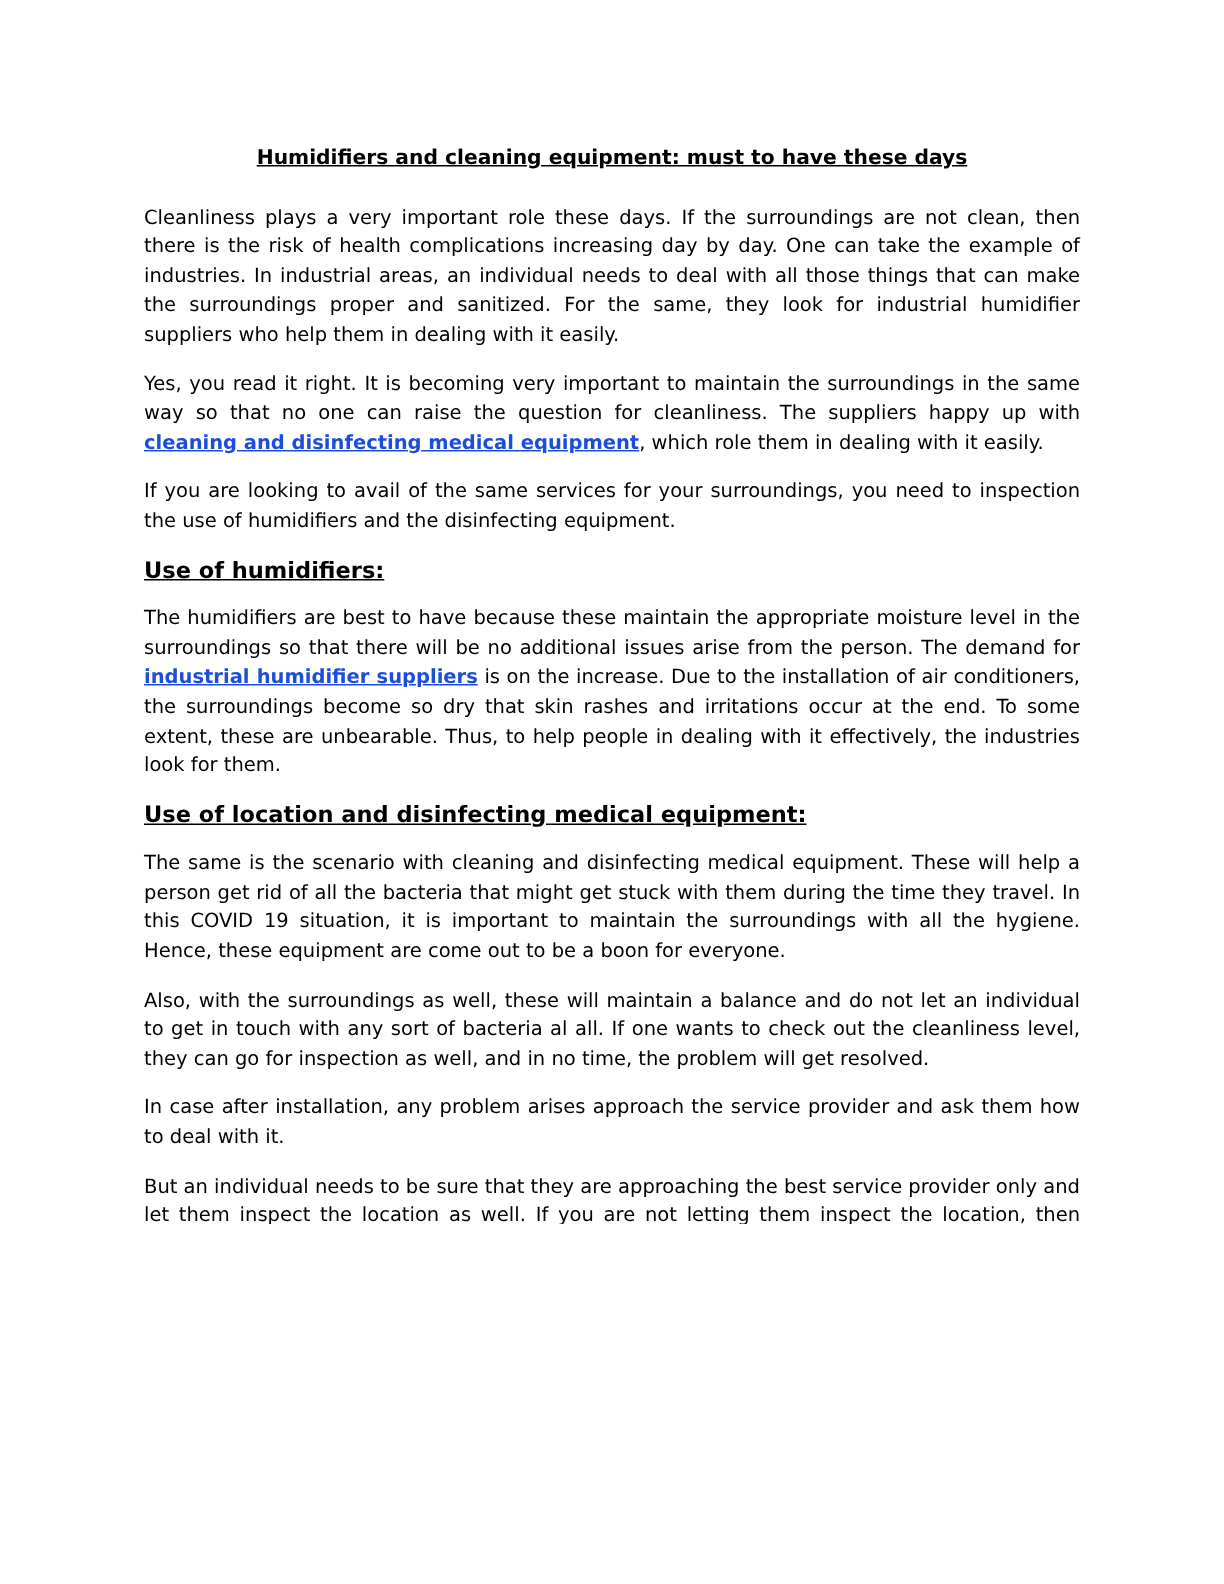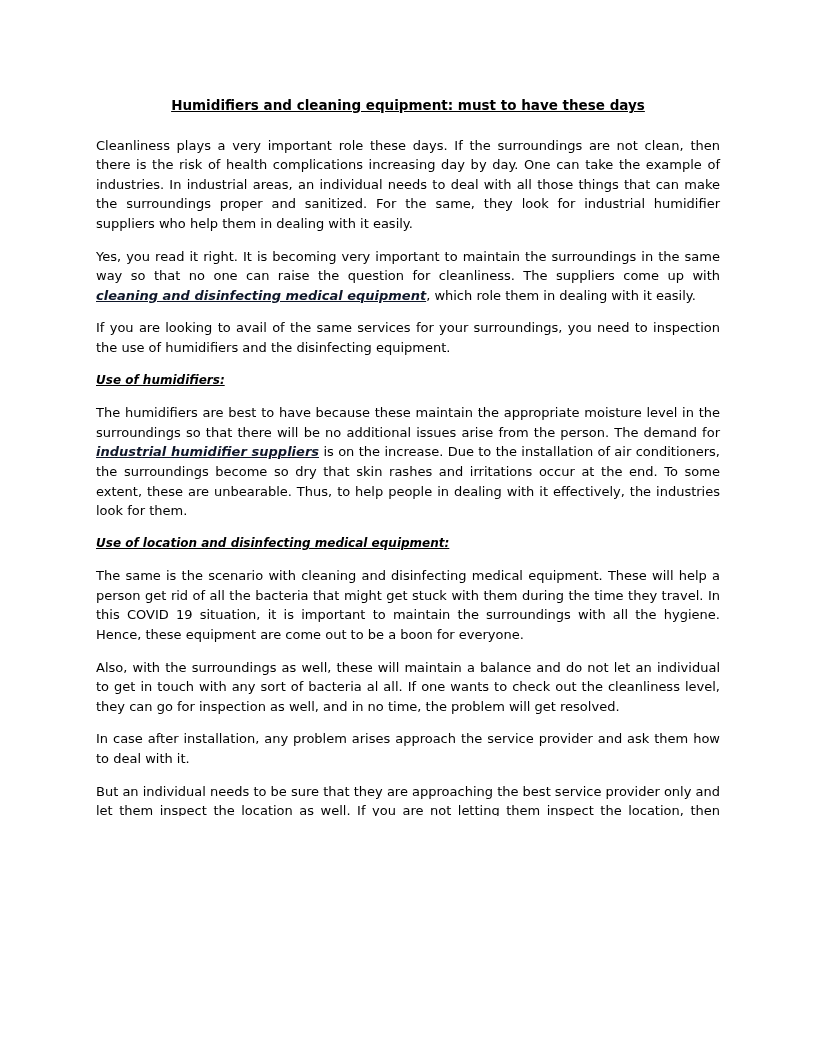--- a/index.html
+++ b/index.html
@@ -24,47 +24,45 @@
     font-weight: bold;
     text-decoration: underline;
     font-size: 13.5px;
     margin: 0 0 20px 0;
   }
   p.body-para {
     text-align: justify;
     margin: 0 0 13px 0;
   }
   h2.section-heading {
-    font-size: 12px;
+    font-size: 15px;
     font-weight: bold;
     text-decoration: underline;
     margin: 0 0 13px 0;
-    font-style: italic;
   }
   a.doc-link {
-    color: #0f172a;
+    color: #1d4ed8;
     font-weight: bold;
     text-decoration: underline;
     cursor: pointer;
-    font-style: italic;
   }
 </style>
 </head>
 <body>
 
 <div class="page">
 
   <div class="doc-title">Humidifiers and cleaning equipment: must to have these days</div>
 
   <p class="body-para">
     <span>Cleanliness plays a very important role these days. If the surroundings are not clean, then there is the risk of health complications increasing day by day. One can take the example of industries. In industrial areas, an individual needs to deal with all those things that can make the surroundings proper and sanitized. For the same, they look for industrial humidifier suppliers who help them in dealing with it easily.</span>
   </p>
 
   <p class="body-para">
-    <span>Yes, you read it right. It is becoming very important to maintain the surroundings in the same way so that no one can raise the question for cleanliness. The suppliers come up with </span><a class="doc-link">cleaning and disinfecting medical equipment</a><span>, which role them in dealing with it easily.</span>
+    <span>Yes, you read it right. It is becoming very important to maintain the surroundings in the same way so that no one can raise the question for cleanliness. The suppliers happy up with </span><a class="doc-link">cleaning and disinfecting medical equipment</a><span>, which role them in dealing with it easily.</span>
   </p>
 
   <p class="body-para">
     <span>If you are looking to avail of the same services for your surroundings, you need to inspection the use of humidifiers and the disinfecting equipment.</span>
   </p>
 
   <h2 class="section-heading">Use of humidifiers:</h2>
 
   <p class="body-para">
     <span>The humidifiers are best to have because these maintain the appropriate moisture level in the surroundings so that there will be no additional issues arise from the person. The demand for </span><a class="doc-link">industrial humidifier suppliers</a><span> is on the increase. Due to the installation of air conditioners, the surroundings become so dry that skin rashes and irritations occur at the end. To some extent, these are unbearable. Thus, to help people in dealing with it effectively, the industries look for them.</span>

